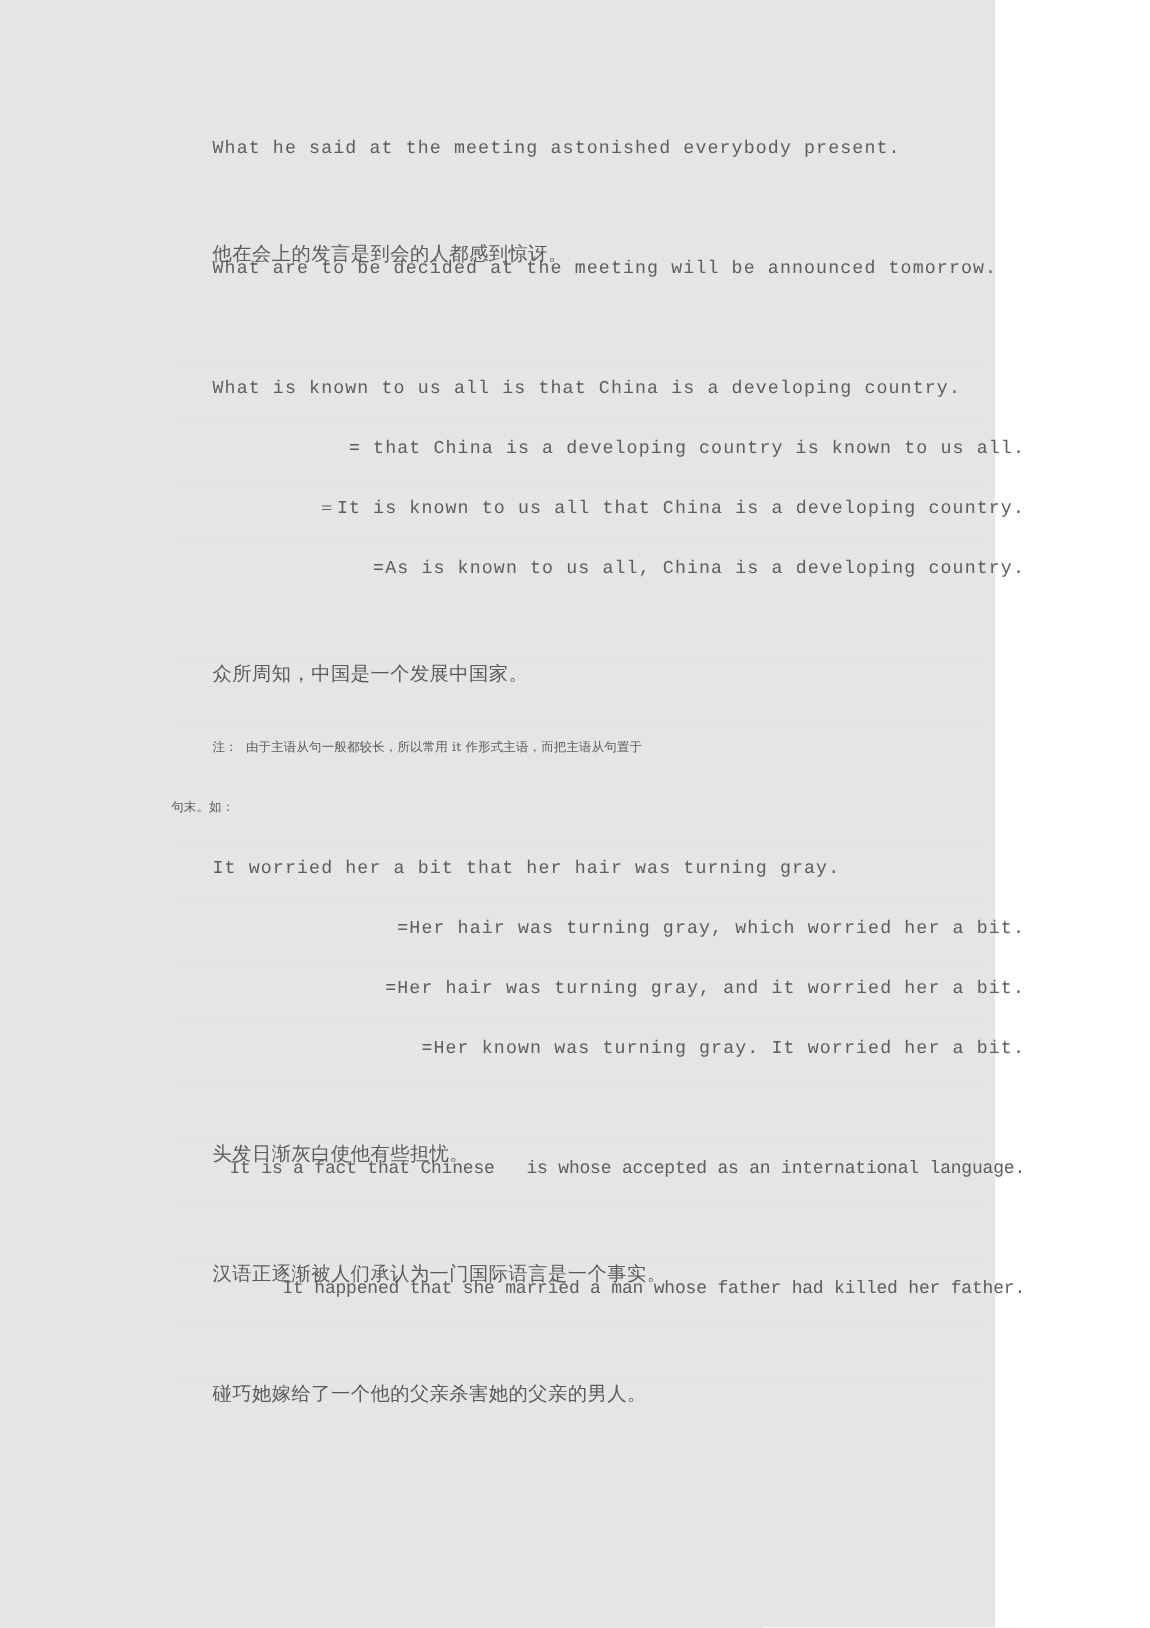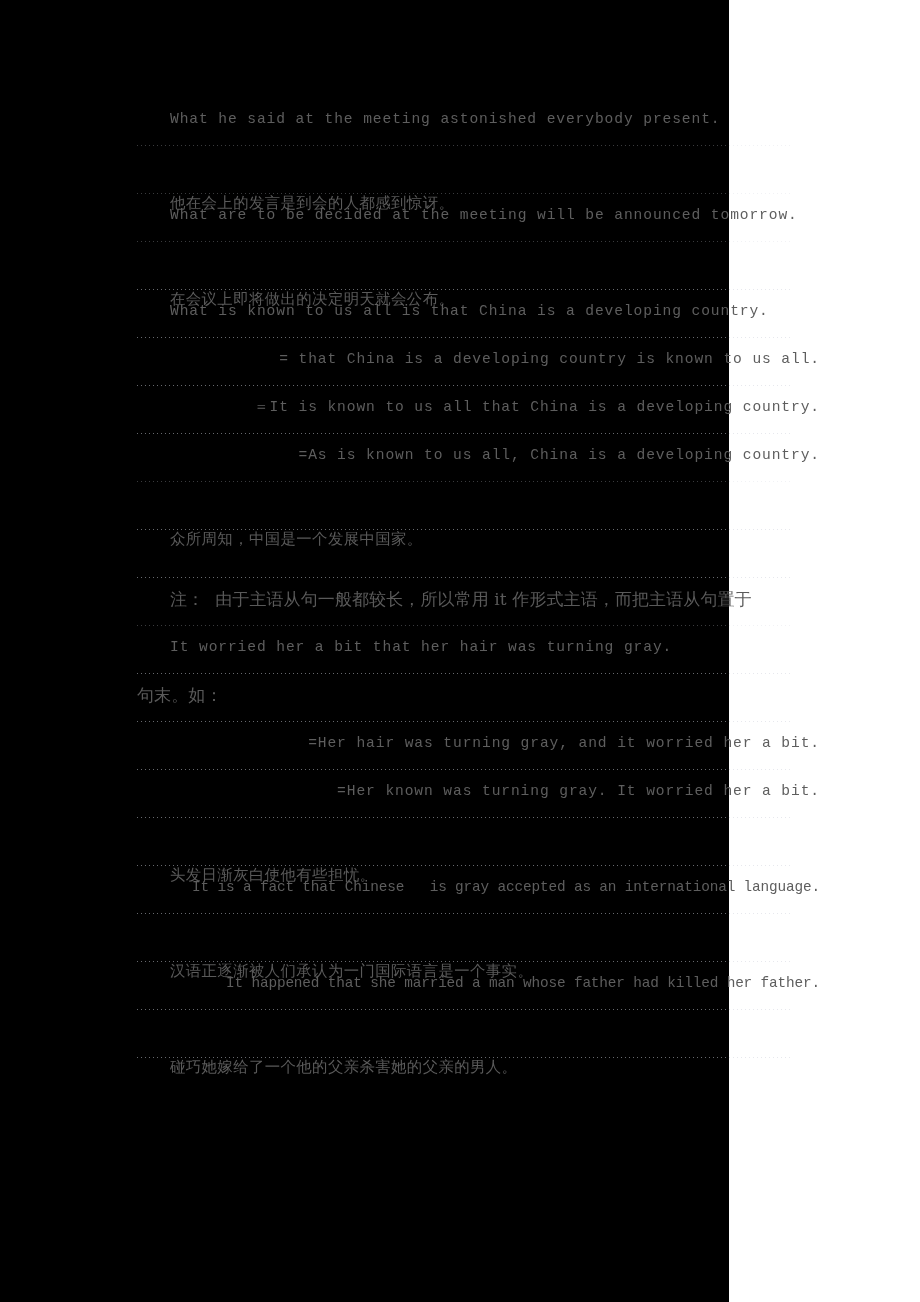--- a/index.html
+++ b/index.html
@@ -9,23 +9,23 @@
   }
   body {
     width: 920px;
     height: 1302px;
     overflow: hidden;
     font-family: "Liberation Mono", "DejaVu Sans Mono", monospace;
   }
 
   #page {
     position: relative;
-    width: 729px;
+    width: 796px;
     height: 1302px;
-    background: #000000;
+    background: #e5e5e5;
   }
 
   
   #doc-body {
     position: absolute;
     left: 137px;
     top: 104px;
     width: 653px;
   }
 
@@ -62,21 +62,21 @@
     font-family: "DejaVu Serif", "Liberation Serif", serif;
     font-size: 15.4px;
     letter-spacing: 0.4px;
     color: #5a5a5a;
     margin-top: 36px;
   }
 
   
   .lang-mixed .line-text {
     font-family: "DejaVu Serif", "Liberation Serif", serif;
-    font-size: 17px;
+    font-size: 10px;
     letter-spacing: 0.1px;
     color: #5a5a5a;
   }
 
   
   .condensed .line-text {
     font-size: 14.4px;
     letter-spacing: -0.15px;
   }
 
@@ -121,21 +121,20 @@
       </div>
       <div class="doc-line lang-zh indent-1">
         <div class="line-text">他在会上的发言是到会的人都感到惊讶。</div>
         <div class="rule faded"></div>
       </div>
       <div class="doc-line lang-en indent-1">
         <div class="line-text">What are to be decided at the meeting will be announced tomorrow.</div>
         <div class="rule faded"></div>
       </div>
       <div class="doc-line lang-zh indent-1">
-        <div class="line-text">在会议上即将做出的决定明天就会公布。</div>
         <div class="rule"></div>
       </div>
       <div class="doc-line lang-en indent-1">
         <div class="line-text">What is known to us all is that China is a developing country.</div>
         <div class="rule"></div>
       </div>
       <div class="doc-line lang-en indent-sm">
         <div class="line-text">= that China is a developing country is known to us all.</div>
         <div class="rule"></div>
       </div>
@@ -151,42 +150,46 @@
         <div class="line-text">众所周知，中国是一个发展中国家。</div>
         <div class="rule"></div>
       </div>
       <div class="spacer-line">
         <div class="rule"></div>
       </div>
       <div class="doc-line lang-mixed indent-1">
         <div class="line-text">注：  由于主语从句一般都较长，所以常用 it 作形式主语，而把主语从句置于</div>
         <div class="rule faded"></div>
       </div>
+      <div class="doc-line lang-mixed indent-0">
+        <div class="line-text">句末。如：</div>
+        <div class="rule"></div>
+      </div>
       <div class="doc-line lang-en indent-1">
         <div class="line-text">It worried her a bit that her hair was turning gray.</div>
         <div class="rule"></div>
       </div>
-      <div class="doc-line lang-mixed indent-0">
-        <div class="line-text">句末。如：</div>
+      <div class="doc-line lang-en indent-sm">
+        <div class="line-text">=Her hair was turning gray, which worried her a bit.</div>
         <div class="rule"></div>
       </div>
       <div class="doc-line lang-en indent-sm">
         <div class="line-text">=Her hair was turning gray, and it worried her a bit.</div>
         <div class="rule"></div>
       </div>
       <div class="doc-line lang-en indent-sm">
         <div class="line-text">=Her known was turning gray. It worried her a bit.</div>
         <div class="rule"></div>
       </div>
       <div class="doc-line lang-zh indent-1">
         <div class="line-text">头发日渐灰白使他有些担忧。</div>
         <div class="rule"></div>
       </div>
       <div class="doc-line lang-en indent-sm condensed">
-        <div class="line-text">It is a fact that Chinese   is gray accepted as an international language.</div>
+        <div class="line-text">It is a fact that Chinese   is whose accepted as an international language.</div>
         <div class="rule"></div>
       </div>
       <div class="doc-line lang-zh indent-1">
         <div class="line-text">汉语正逐渐被人们承认为一门国际语言是一个事实。</div>
         <div class="rule"></div>
       </div>
       <div class="doc-line lang-en indent-sm condensed">
         <div class="line-text">It happened that she married a man whose father had killed her father.</div>
         <div class="rule"></div>
       </div>

